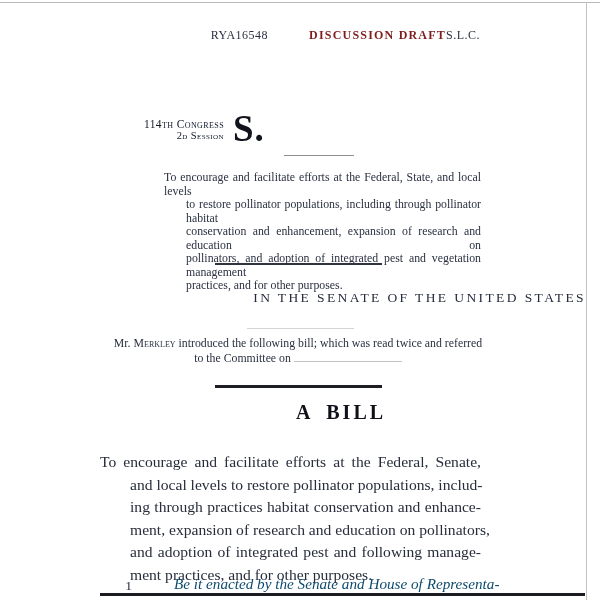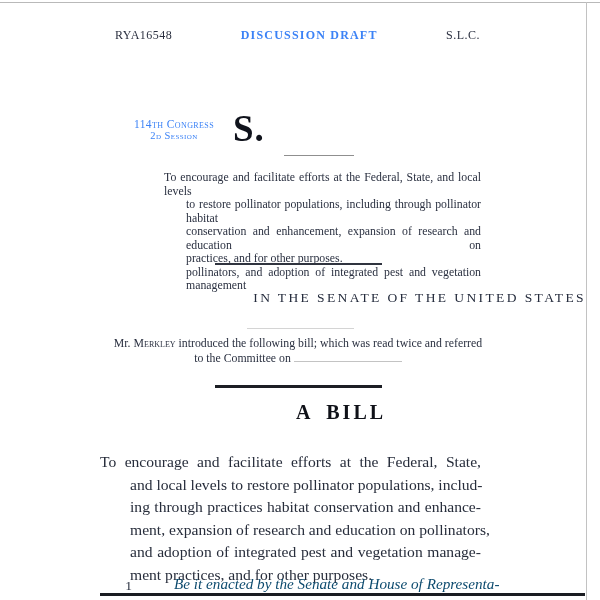--- a/index.html
+++ b/index.html
@@ -6,26 +6,26 @@
   #page{
     position:relative;width:600px;height:600px;background:#ffffff;overflow:hidden;
     font-family:"Liberation Serif","DejaVu Serif",serif;color:#262b38;
   }
   .abs{position:absolute;}
   
   .page-edge-top{left:0;top:2px;width:600px;height:1px;background:#b9b9b9;}
   .page-edge-right{left:586px;top:2px;width:1px;height:598px;background:#c2c2c2;}
 
   
-  .runhead{left:115px;top:28px;width:365px;display:flex;justify-content:space-between;align-items:baseline;font-size:12px;}
+  .runhead{left:115px;top:28px;width:365px;display:flex;justify-content:flex-end;align-items:baseline;font-size:12px;}
   .runhead .code{letter-spacing:.5px;color:#2b3040;}
-  .runhead .title{font-weight:bold;letter-spacing:1.2px;color:#3b82f6;}
+  .runhead .title{font-weight:bold;letter-spacing:1.2px;color:#7f1d1d;margin-left:41px;}
 
   
-  .congress{left:124px;top:118px;width:100px;text-align:center;line-height:12px;color:#3b82f6;}
+  .congress{left:124px;top:118px;width:100px;text-align:right;line-height:12px;color:#0f172a;}
   .congress .l1{font-size:11.5px;font-variant:small-caps;letter-spacing:.4px;white-space:nowrap;}
   .congress .l2{font-size:10.5px;font-variant:small-caps;letter-spacing:.4px;}
 
   
   .bignum{left:233px;top:107px;font-size:37px;font-weight:bold;color:#10131c;letter-spacing:1px;}
   .bignum-blank{left:284px;top:155px;width:70px;height:1px;background:#8f8f8f;}
 
   
   .purpose-short{left:120px;top:171px;width:361px;font-size:11.8px;line-height:13.5px;color:#2a3040;}
   .purpose-short .ln{text-align:justify;text-align-last:justify;margin-left:44px;}
@@ -77,45 +77,45 @@
     <div class="l2">2d Session</div>
   </div>
 
   <div class="abs bignum">S.</div>
   <div class="abs bignum-blank"></div>
 
   <div class="abs purpose-short">
     <div class="ln">To encourage and facilitate efforts at the Federal, State, and local levels</div>
     <div class="ln cont">to restore pollinator populations, including through pollinator habitat</div>
     <div class="ln cont">conservation and enhancement, expansion of research and education on</div>
+    <div class="ln cont">pollinators, and adoption of integrated pest and vegetation management</div>
     <div class="ln cont last">practices, and for other purposes.</div>
-    <div class="ln cont">pollinators, and adoption of integrated pest and vegetation management</div>
   </div>
 
   <div class="abs rule-center-1"></div>
 
   <div class="abs senate-heading">IN THE SENATE OF THE UNITED STATES</div>
 
   <div class="abs pre-intro-blank"></div>
 
   <div class="abs intro">
     <div><span>Mr. </span><span class="sc">Merkley</span><span> introduced the following bill; which was read twice and referred</span></div>
     <div><span>to the Committee on </span><span class="committee-blank"></span></div>
   </div>
 
   <div class="abs rule-center-2"></div>
 
   <div class="abs bill-heading">A BILL</div>
 
   <div class="abs purpose-long">
-    <div class="ln">To encourage and facilitate efforts at the Federal, State,</div>
+    <div class="ln">To encourage and facilitate efforts at the Federal, Senate,</div>
     <div class="ln cont">and local levels to restore pollinator populations, includ-</div>
     <div class="ln cont">ing through practices habitat conservation and enhance-</div>
     <div class="ln cont">ment, expansion of research and education on pollinators,</div>
-    <div class="ln cont">and adoption of integrated pest and vegetation manage-</div>
+    <div class="ln cont">and adoption of integrated pest and following manage-</div>
     <div class="ln cont last">ment practices, and for other purposes.</div>
   </div>
 
   <div class="abs line-no">1</div>
   <div class="abs enacting">Be it enacted by the Senate and House of Representa-</div>
 
   <div class="abs rule-bottom"></div>
 
 </div>
 

